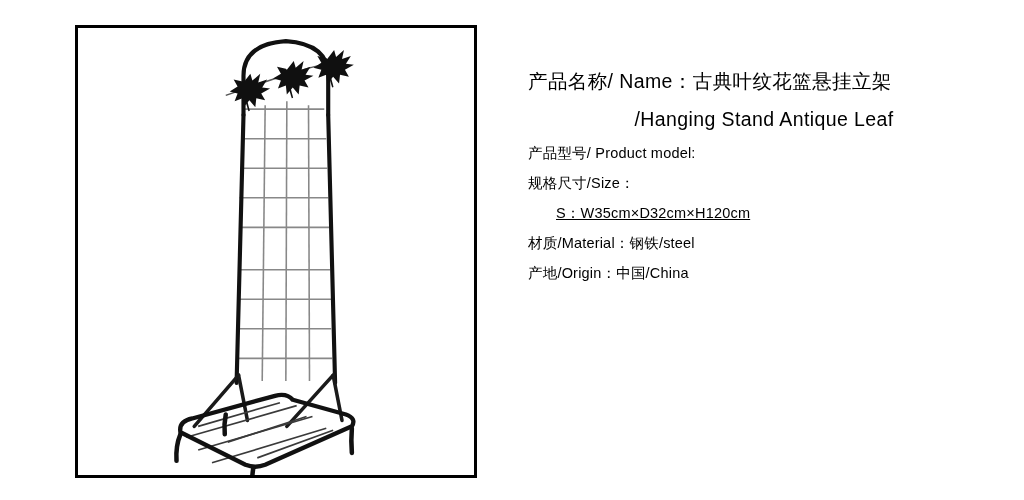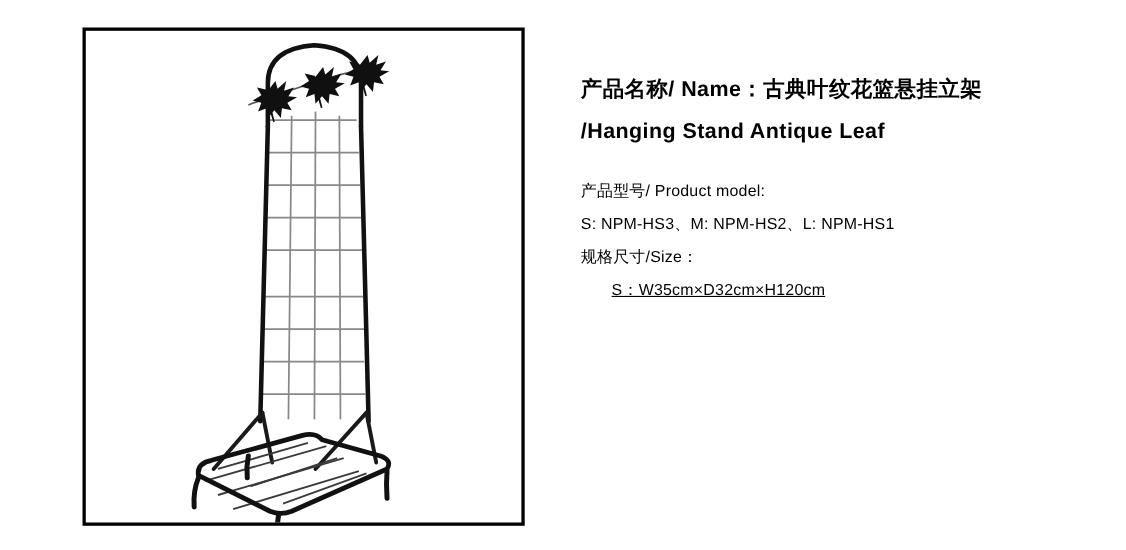--- a/index.html
+++ b/index.html
@@ -37,31 +37,30 @@
 
   
   #spec-block {
     position: absolute;
     left: 528px;
     top: 62px;
     width: 490px;
   }
   .title-line {
     font-size: 19.5px;
-    font-weight: bold;
+    font-weight: normal;
     letter-spacing: 0.4px;
     line-height: 38px;
     white-space: nowrap;
   }
   .title-line.second {
-    text-align: left;
+    text-align: center;
     padding-right: 18px;
   }
   #spec-list {
-    margin-top: 21px;
   }
   .spec-line {
     font-size: 14.5px;
     line-height: 30px;
     white-space: nowrap;
     letter-spacing: 0.2px;
   }
   .spec-line.indent {
     padding-left: 28px;
     text-decoration: underline;
@@ -139,17 +138,18 @@
       <path d="M278,406 Q277,418 278,431"></path>
     </g>
   </svg>
 </div>
 
 <div id="spec-block">
   <div class="title-line">产品名称/ Name：古典叶纹花篮悬挂立架</div>
   <div class="title-line second">/Hanging Stand Antique Leaf</div>
   <div id="spec-list">
       <div class="spec-line">产品型号/ Product model:</div>
-      <div class="spec-line">S: NPM-HS3、M: NPM-HS2、L: NPM-HS1</div>
       <div class="spec-line">规格尺寸/Size：</div>
       <div class="spec-line indent">S：W35cm×D32cm×H120cm</div>
+      <div class="spec-line">材质/Material：钢铁/steel</div>
+      <div class="spec-line">产地/Origin：中国/China</div>
     </div>
 </div>
 
 </body></html>

